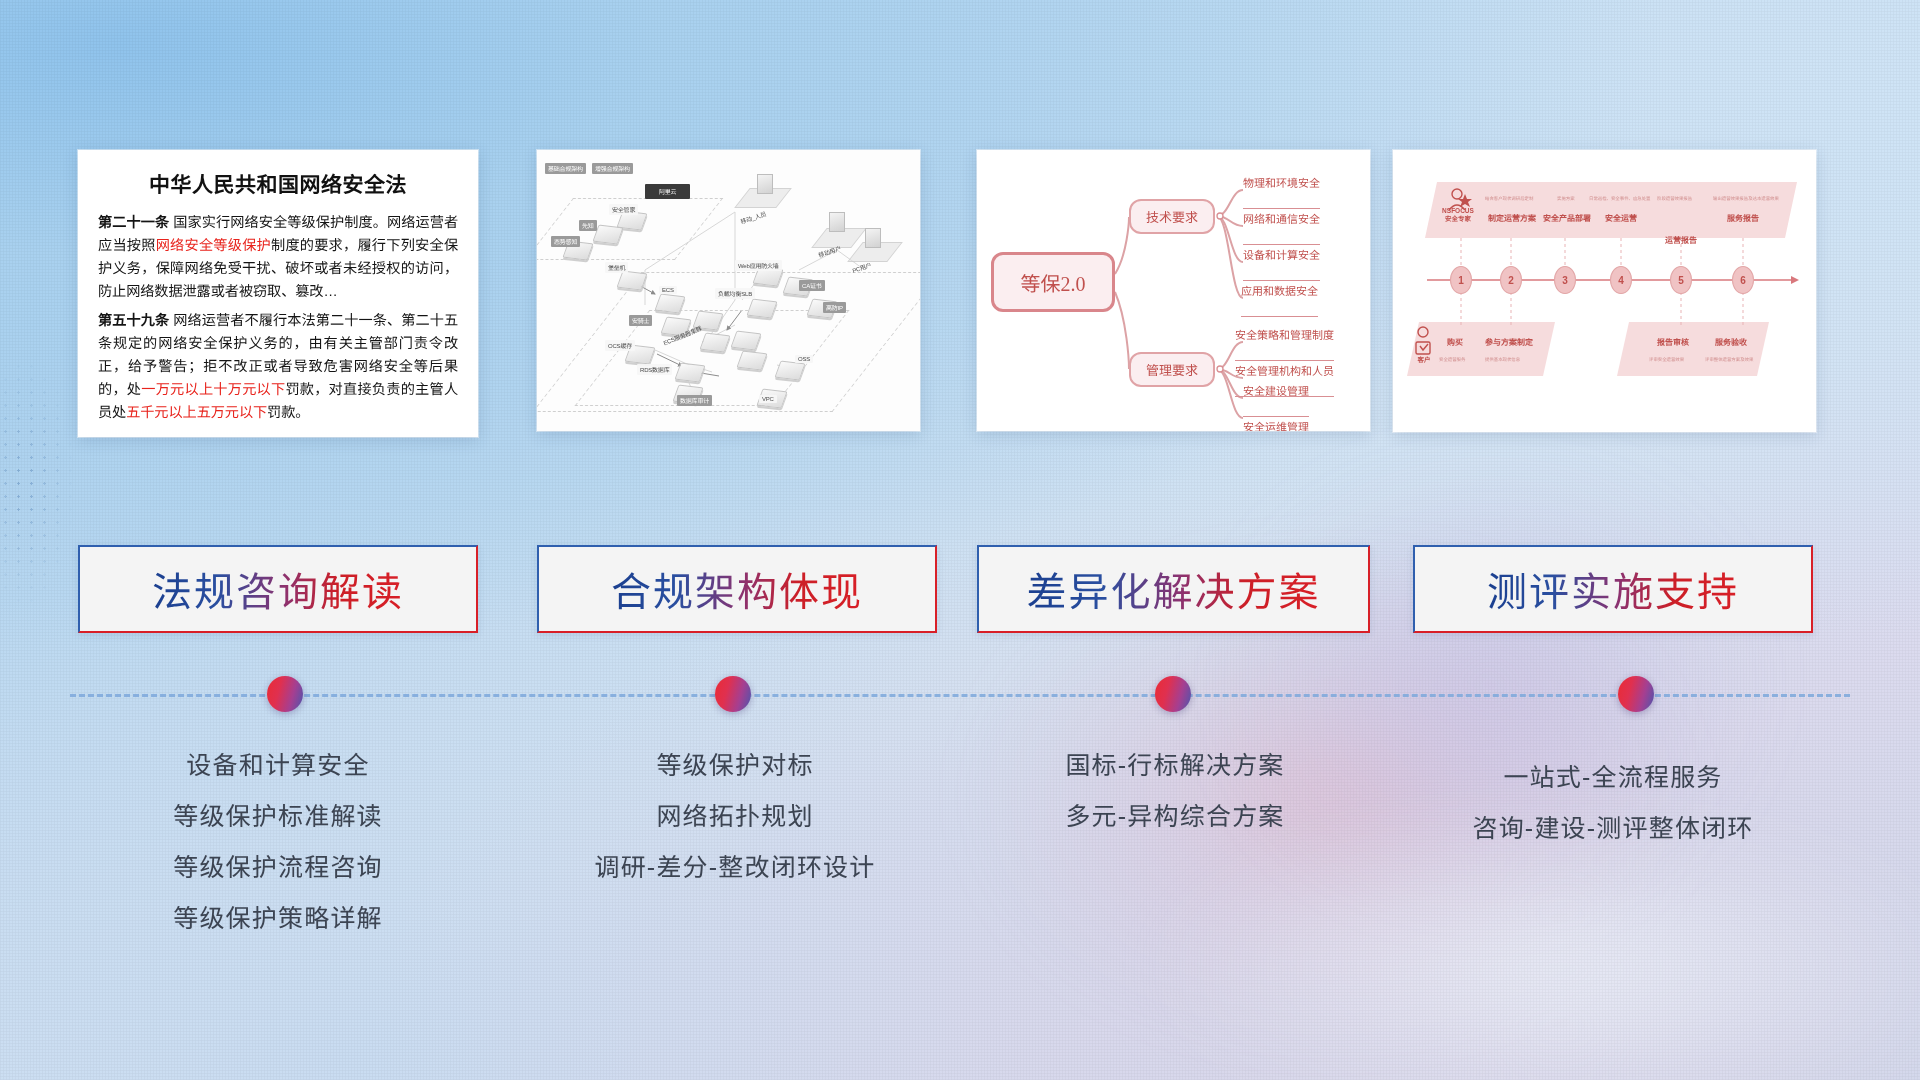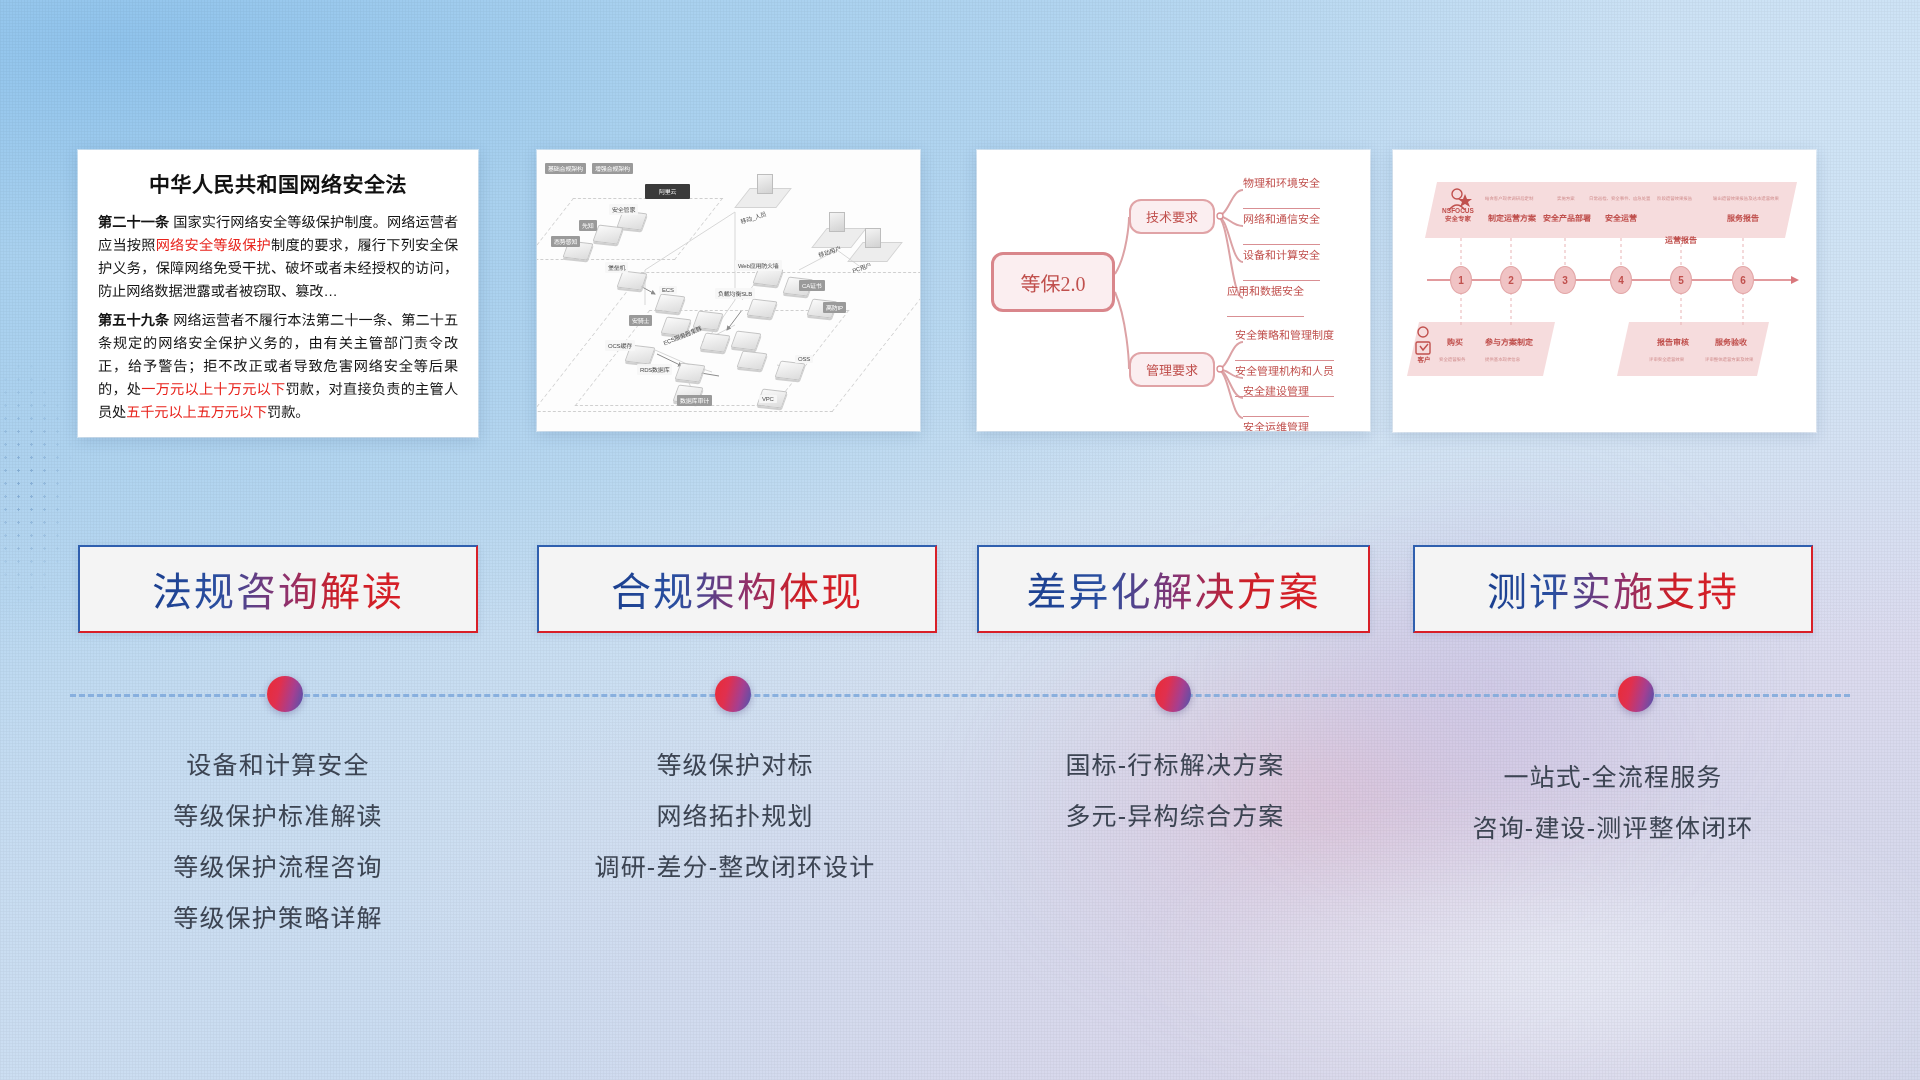--- a/index.html
+++ b/index.html
@@ -328,21 +328,21 @@
         </svg>
 
         <div class="mroot">等保2.0</div>
 
         <div class="mbranch b1">技术要求</div>
         <div class="mbranch b2">管理要求</div>
 
         <div class="mleaf" style="left:266px; top:24px;">物理和环境安全</div>
         <div class="mleaf" style="left:266px; top:60px;">网络和通信安全</div>
         <div class="mleaf" style="left:266px; top:96px;">设备和计算安全</div>
-        <div class="mleaf" style="left:250px; top:132px;">应用和数据安全</div>
+        <div class="mleaf" style="left:264px; top:132px;">应用和数据安全</div>
         <div class="mleaf" style="left:258px; top:176px;">安全策略和管理制度</div>
         <div class="mleaf" style="left:258px; top:212px;">安全管理机构和人员</div>
         <div class="mleaf" style="left:266px; top:232px;">安全建设管理</div>
         <div class="mleaf" style="left:266px; top:252px;margin-top:16px;">安全运维管理</div>
       </div>
     </div>
 
     <div class="card c4">
       <div class="proc">
         <svg viewBox="0 0 423 282">

